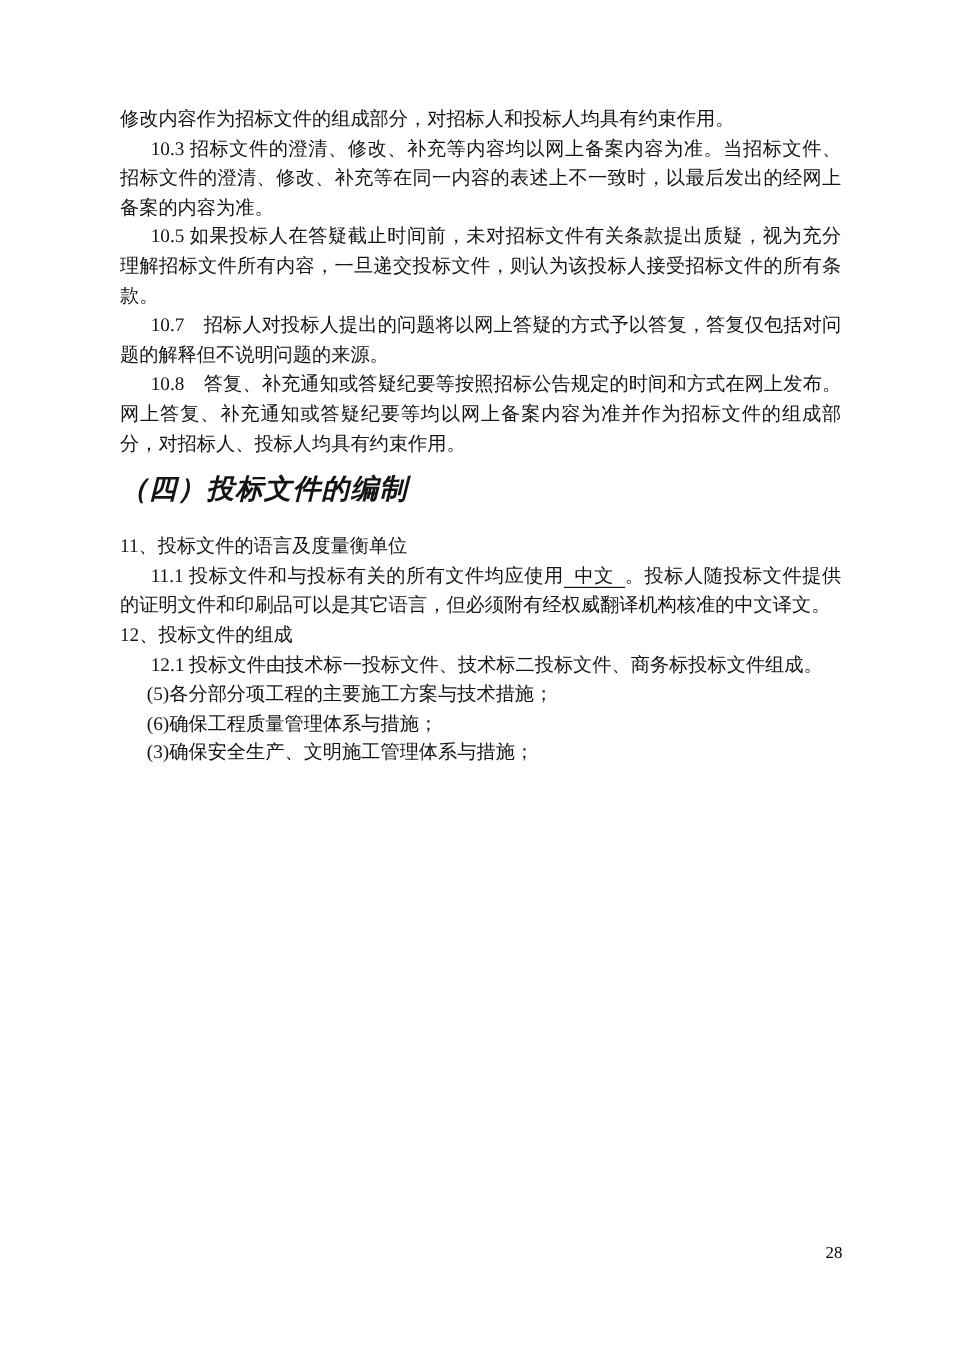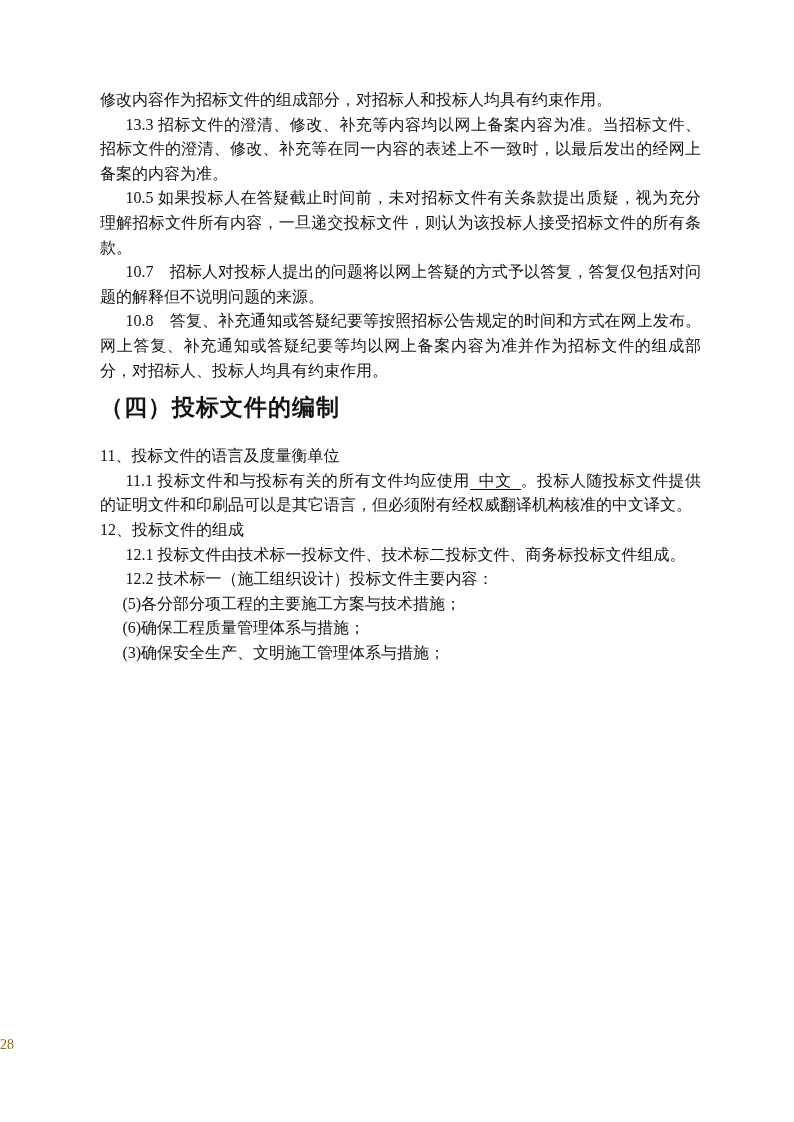--- a/index.html
+++ b/index.html
@@ -30,62 +30,62 @@
   .noindent   { text-indent: 0; }
   .list-item  { text-indent: 1.4em; }
   .section-heading {
     font-family: "Liberation Sans", "DejaVu Sans", sans-serif;
     font-weight: 700;
     font-size: 23px;
     line-height: 31px;
     letter-spacing: 1px;
     margin: 9px 0 21px 0;
     text-align: left;
+    font-style: italic;
   }
   .item-title {
     text-indent: 0;
     margin-top: 8px;
   }
   .gap-before { margin-top: 4px; }
   .underlined {
     border-bottom: 1.5px solid #141414;
     padding: 0 9px;
   }
   .page-number {
     position: absolute;
     top: 1036px;
     left: 0;
     width: 100%;
-    text-align: left;
+    text-align: right;
     font-size: 14px;
     line-height: 18px;
-    color: #a16207;
+    color: #000000;
   }
 </style>
 </head>
 <body>
 
 <div class="page">
   <div class="content">
 
     <p class="noindent">修改内容作为招标文件的组成部分，对招标人和投标人均具有约束作用。</p>
 
-    <p class="para">13.3 招标文件的澄清、修改、补充等内容均以网上备案内容为准。当招标文件、招标文件的澄清、修改、补充等在同一内容的表述上不一致时，以最后发出的经网上备案的内容为准。</p>
+    <p class="para">10.3 招标文件的澄清、修改、补充等内容均以网上备案内容为准。当招标文件、招标文件的澄清、修改、补充等在同一内容的表述上不一致时，以最后发出的经网上备案的内容为准。</p>
     <p class="para">10.5 如果投标人在答疑截止时间前，未对招标文件有关条款提出质疑，视为充分理解招标文件所有内容，一旦递交投标文件，则认为该投标人接受招标文件的所有条款。</p>
     <p class="para">10.7　招标人对投标人提出的问题将以网上答疑的方式予以答复，答复仅包括对问题的解释但不说明问题的来源。</p>
     <p class="para">10.8　答复、补充通知或答疑纪要等按照招标公告规定的时间和方式在网上发布。网上答复、补充通知或答疑纪要等均以网上备案内容为准并作为招标文件的组成部分，对招标人、投标人均具有约束作用。</p>
 
     <h2 class="section-heading">（四）投标文件的编制</h2>
 
     <p class="item-title">11、投标文件的语言及度量衡单位</p>
     <p class="para"><span>11.1 投标文件和与投标有关的所有文件均应使用</span><span class="underlined">中文</span><span>。投标人随投标文件提供的证明文件和印刷品可以是其它语言，但必须附有经权威翻译机构核准的中文译文。</span></p>
 
     <p class="item-title">12、投标文件的组成</p>
     <p class="para">12.1 投标文件由技术标一投标文件、技术标二投标文件、商务标投标文件组成。</p>
-    <p class="para">12.2 技术标一（施工组织设计）投标文件主要内容：</p>
     <p class="list-item">(5)各分部分项工程的主要施工方案与技术措施；</p>
     <p class="list-item">(6)确保工程质量管理体系与措施；</p>
     <p class="list-item">(3)确保安全生产、文明施工管理体系与措施；</p>
 
   </div>
 
   <div class="page-number">28</div>
 </div>
 
 </body></html>

